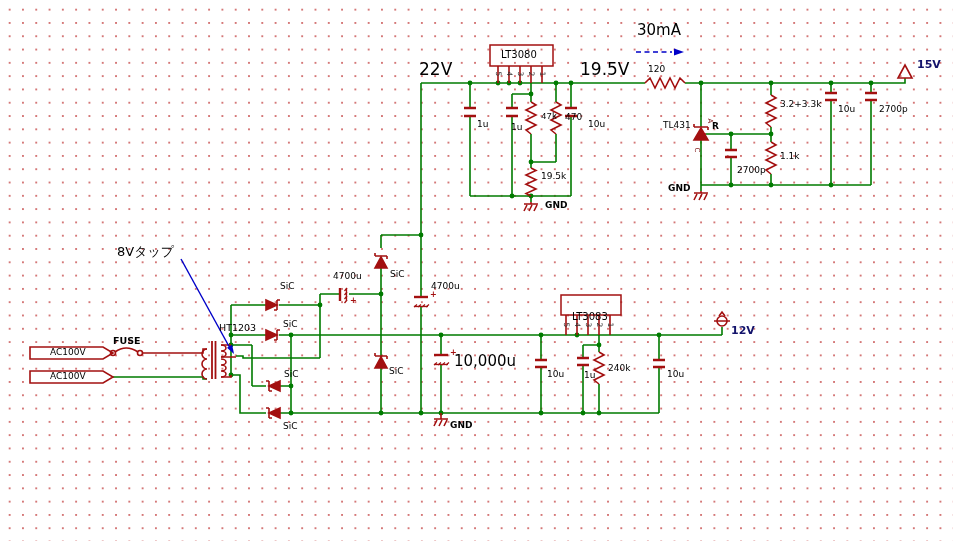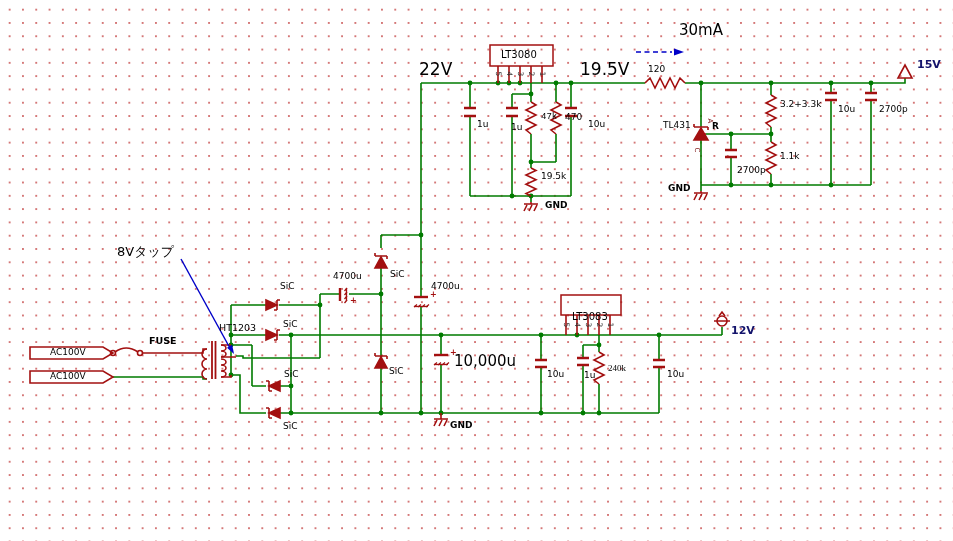--- a/index.html
+++ b/index.html
@@ -237,21 +237,21 @@
     <path d="M181,259 L231,350" stroke="#0000c8" stroke-width="1.4" fill="none"></path>
     <polygon points="234,354 232.2,344.7 227,347.7" fill="#0000c8"></polygon>
     <path d="M636,52 H672" stroke="#0000c8" stroke-width="1.6" stroke-dasharray="5,3.5" fill="none"></path>
     <polygon points="684,52 674,48.5 674,55.5" fill="#0000c8"></polygon>
   </g>
 </svg>
 
 <div id="labels">
       <span style="left: 419px; top: 61px; font-size: 17px;">22V</span>
       <span style="left: 580px; top: 61px; font-size: 17px;">19.5V</span>
-      <span style="left: 637px; top: 23px; font-size: 15px; margin-left: 42px;">30mA</span>
+      <span style="left: 637px; top: 23px; font-size: 15px;">30mA</span>
       <span style="left: 917px; top: 59px; font-size: 11px; color: rgb(19, 19, 107); font-weight: 700;">15V</span>
       <span style="left: 731px; top: 325px; font-size: 11px; color: rgb(19, 19, 107); font-weight: 700;">12V</span>
       <span style="left: 501px; top: 50px; font-size: 10px;">LT3080</span>
       <span style="left: 572px; top: 312px; font-size: 10px;">LT3083</span>
       <span style="left: 648px; top: 65px; font-size: 9px;">120</span>
       <span style="left: 477px; top: 120px; font-size: 9px;">1u</span>
       <span style="left: 511px; top: 123px; font-size: 9px;">1u</span>
       <span style="left: 541px; top: 113px; font-size: 9px; font-family: Liberation Mono, monospace;">47k</span>
       <span style="left: 565px; top: 113px; font-size: 9px;">470</span>
       <span style="left: 588px; top: 120px; font-size: 9px;">10u</span>
@@ -262,36 +262,36 @@
       <span class="rot" style="left: 709px; top: 121px; font-size: 7px; color: rgb(122, 16, 16);">A</span>
       <span class="rot" style="left: 696px; top: 150px; font-size: 7px; color: rgb(122, 16, 16);">C</span>
       <span style="left: 737px; top: 166px; font-size: 9px;">2700p</span>
       <span style="left: 780px; top: 100px; font-size: 9px;">3.2+3.3k</span>
       <span style="left: 780px; top: 152px; font-size: 9px;">1.1k</span>
       <span style="left: 838px; top: 105px; font-size: 9px;">10u</span>
       <span style="left: 879px; top: 105px; font-size: 9px;">2700p</span>
       <span style="left: 668px; top: 184px; font-size: 9px; font-weight: 700;">GND</span>
       <span style="left: 117px; top: 245px; font-size: 13px;">8Vタップ</span>
       <span style="left: 186px; top: 323px; font-size: 9.5px; margin-left: 33px;">HT1203</span>
-      <span style="left: 113px; top: 336px; font-size: 9.5px; font-weight: 700; margin-left: 36px;">FUSE</span>
+      <span style="left: 113px; top: 336px; font-size: 9.5px; font-weight: 700;">FUSE</span>
       <span style="left: 50px; top: 348px; font-size: 9px;">AC100V</span>
       <span style="left: 50px; top: 372px; font-size: 9px;">AC100V</span>
       <span style="left: 280px; top: 282px; font-size: 9px;">SiC</span>
       <span style="left: 283px; top: 320px; font-size: 9px;">SiC</span>
       <span style="left: 284px; top: 370px; font-size: 9px;">SiC</span>
       <span style="left: 283px; top: 422px; font-size: 9px;">SiC</span>
       <span style="left: 390px; top: 270px; font-size: 9px;">SiC</span>
       <span style="left: 389px; top: 367px; font-size: 9px;">SiC</span>
       <span style="left: 333px; top: 272px; font-size: 9px;">4700u</span>
       <span style="left: 431px; top: 282px; font-size: 9px;">4700u</span>
       <span style="left: 454px; top: 354px; font-size: 15px;">10,000u</span>
       <span style="left: 450px; top: 421px; font-size: 9px; font-weight: 700;">GND</span>
       <span style="left: 547px; top: 370px; font-size: 9px;">10u</span>
       <span style="left: 584px; top: 371px; font-size: 9px;">1u</span>
-      <span style="left: 608px; top: 364px; font-size: 9px; font-family: Liberation Serif, serif;">240k</span>
+      <span style="left: 608px; top: 364px; font-size: 9px;">240k</span>
       <span style="left: 667px; top: 370px; font-size: 9px;">10u</span>
       <span style="left: 350px; top: 297px; font-size: 8px; color: rgb(163, 16, 16); font-weight: 700;">+</span>
       <span style="left: 430px; top: 291px; font-size: 8px; color: rgb(163, 16, 16); font-weight: 700;">+</span>
       <span style="left: 450px; top: 349px; font-size: 8px; color: rgb(163, 16, 16); font-weight: 700;">+</span>
       <span class="rot" style="left: 498px; top: 74px; font-size: 7.5px; color: rgb(51, 51, 51);">5</span>
       <span class="rot" style="left: 509px; top: 74px; font-size: 7.5px; color: rgb(51, 51, 51);">4</span>
       <span class="rot" style="left: 520px; top: 74px; font-size: 7.5px; color: rgb(51, 51, 51);">3</span>
       <span class="rot" style="left: 531px; top: 74px; font-size: 7.5px; color: rgb(51, 51, 51);">2</span>
       <span class="rot" style="left: 542px; top: 74px; font-size: 7.5px; color: rgb(51, 51, 51);">1</span>
       <span class="rot" style="left: 566px; top: 325px; font-size: 7.5px; color: rgb(51, 51, 51);">5</span>

